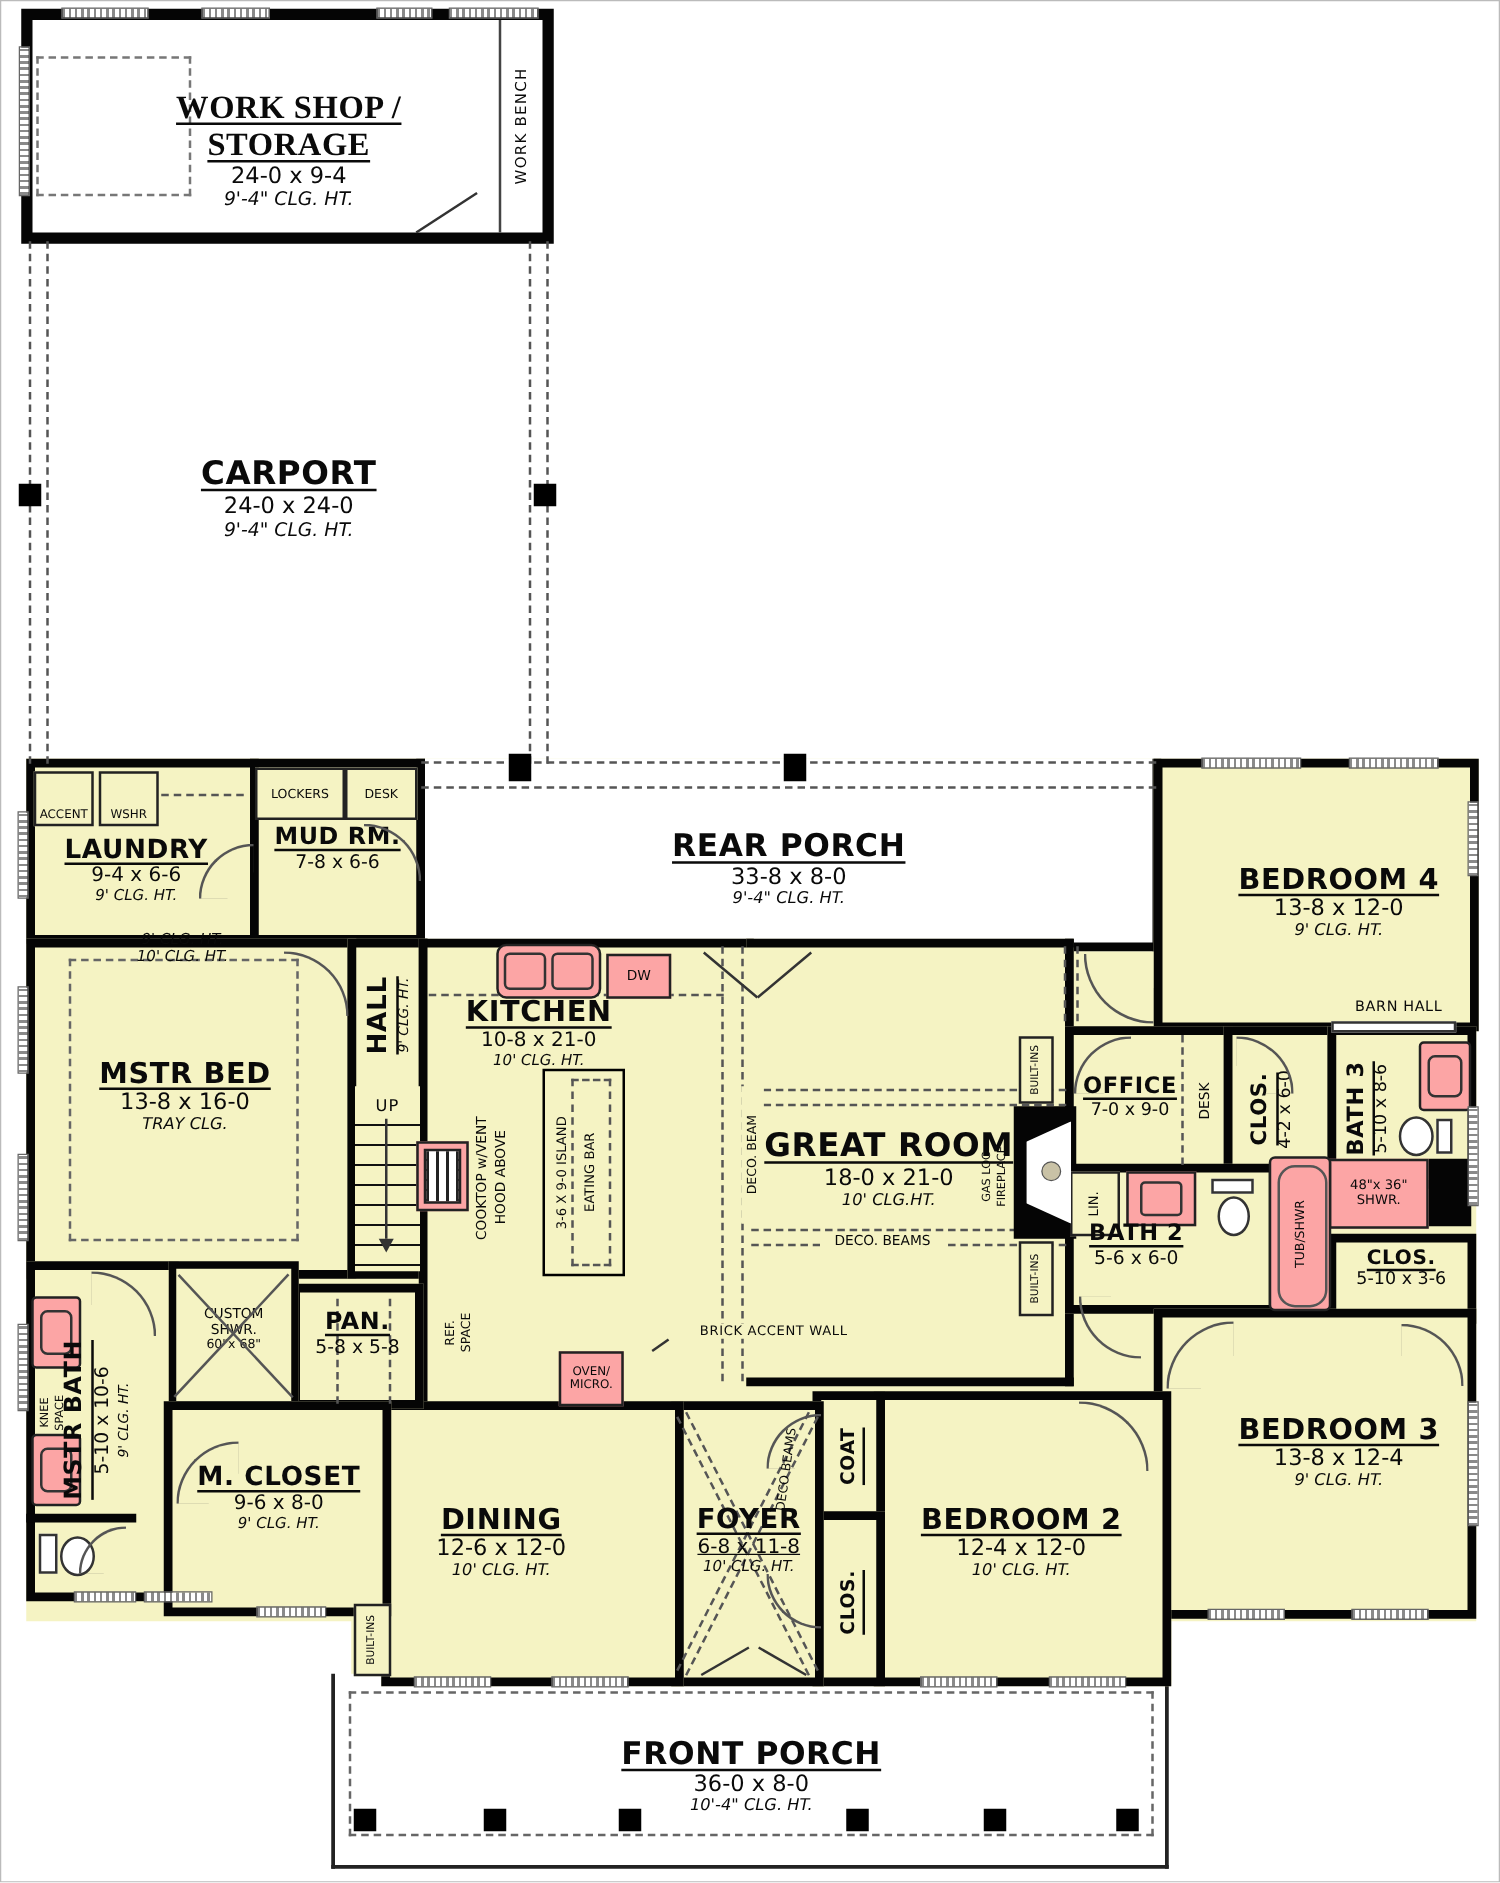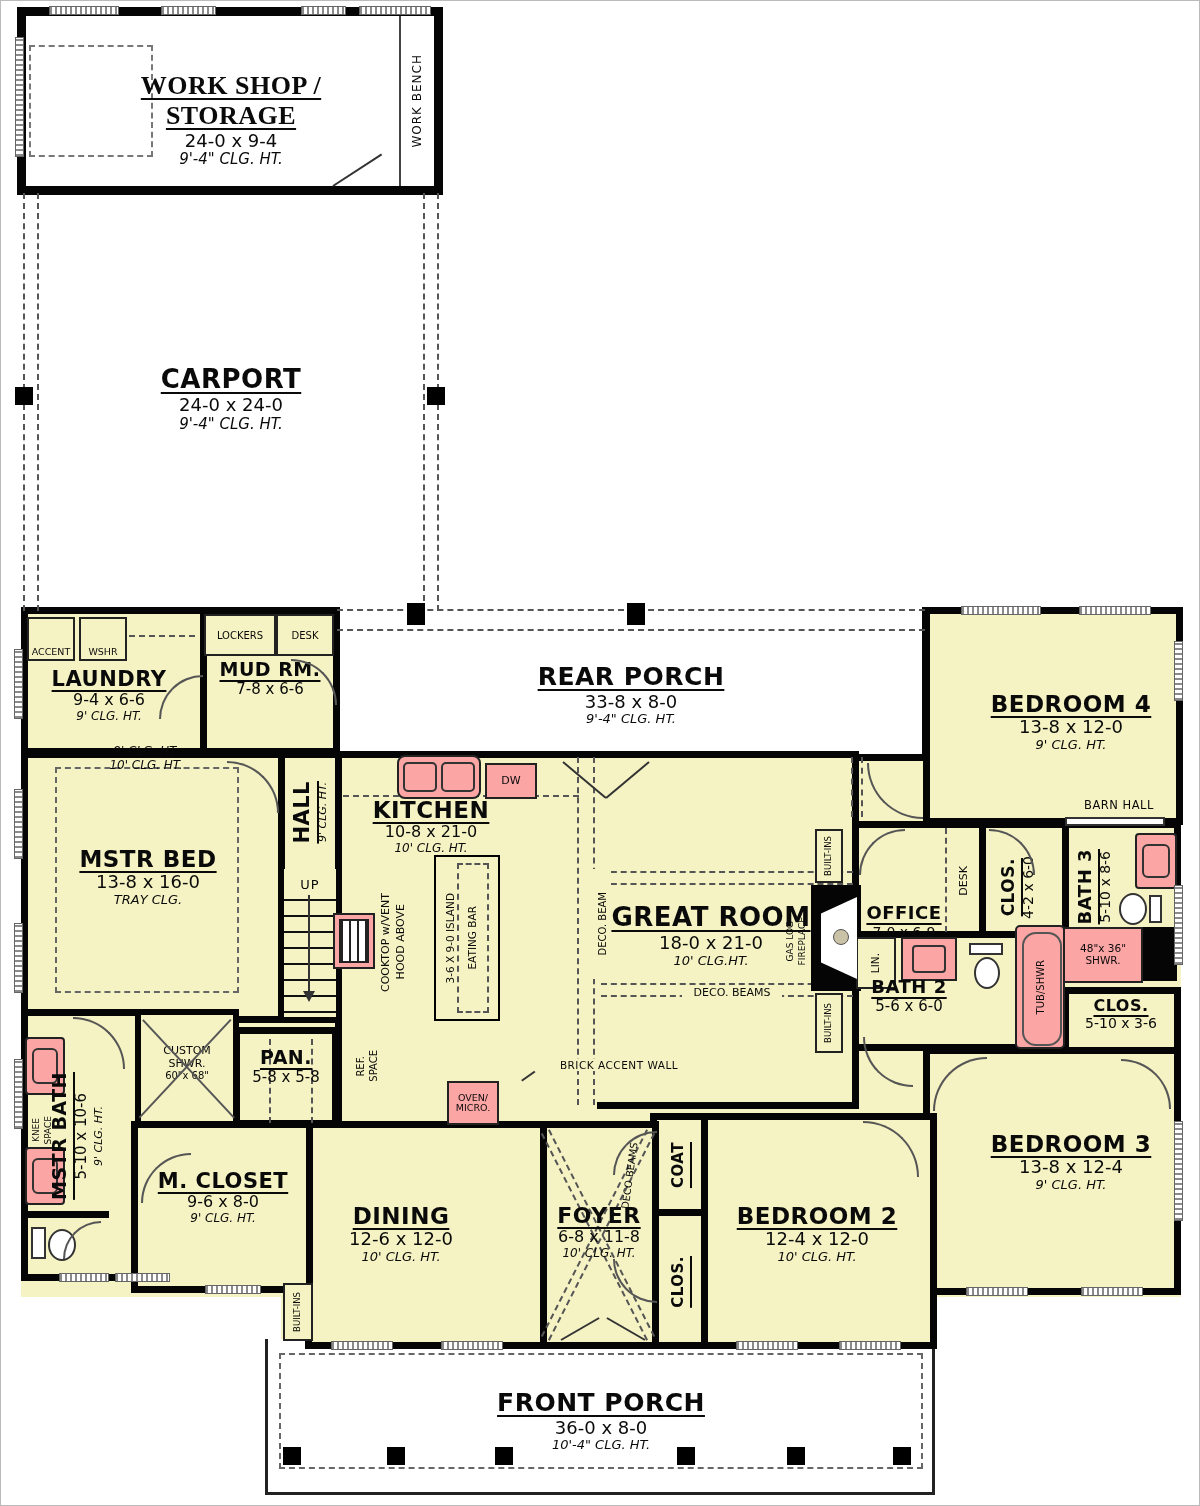--- a/index.html
+++ b/index.html
@@ -136,22 +136,22 @@
     <div class="t">KITCHEN</div>
     <div class="d" style="font-size:16px;">10-8 x 21-0</div>
     <div class="c" style="font-size:12px;">10' CLG. HT.</div>
   </div>
   <div class="lbl" style="left:590px;top:902px;width:240px;">
     <div class="t" style="font-size:26px;">GREAT ROOM</div>
     <div class="d">18-0 x 21-0</div>
     <div class="c">10' CLG.HT.</div>
   </div>
   <div class="lbl" style="left:858px;top:858px;width:90px;">
-    <div class="t" style="font-size:18px;margin-top:44px;">OFFICE</div>
-    <div class="d" style="font-size:14px;">7-0 x 6-9</div>
+    <div class="t" style="font-size:18px;">OFFICE</div>
+    <div class="d" style="font-size:14px;">7-0 x 9-0</div>
   </div>
   <div class="vlbl" style="left:992px;top:830px;width:48px;height:112px;">
     <span class="v t" style="font-size:17px;">CLOS.</span>
     <span class="v d" style="font-size:14px;">4-2 x 6-0</span>
   </div>
   <div class="vlbl" style="left:1068px;top:830px;width:48px;height:112px;">
     <span class="v t" style="font-size:18px;">BATH 3</span>
     <span class="v d" style="font-size:14px;">5-10 x 8-6</span>
   </div>
   <div class="lbl" style="left:858px;top:976px;width:100px;">
@@ -173,21 +173,21 @@
     <div class="c">10' CLG. HT.</div>
   </div>
   <div class="vlbl" style="left:655px;top:1124px;width:44px;height:80px;">
     <span class="v t" style="font-size:15px;">COAT</span>
   </div>
   <div class="vlbl" style="left:655px;top:1236px;width:44px;height:90px;">
     <span class="v t" style="font-size:15px;">CLOS.</span>
   </div>
   <div class="lbl" style="left:538px;top:1202px;width:120px;">
     <div class="t" style="font-size:22px;">FOYER</div>
-    <div class="d" style="font-size:16px;">6-8 x 11-8</div>
+    <div class="d" style="font-size:16px;text-decoration:underline;">6-8 x 11-8</div>
     <div class="c" style="font-size:12px;">10' CLG. HT.</div>
   </div>
   <div class="lbl" style="left:310px;top:1202px;width:180px;">
     <div class="t">DINING</div>
     <div class="d">12-6 x 12-0</div>
     <div class="c">10' CLG. HT.</div>
   </div>
   <div class="lbl" style="left:238px;top:1046px;width:94px;">
     <div class="t" style="font-size:19px;">PAN.</div>
     <div class="d" style="font-size:15px;">5-8 x 5-8</div>
@@ -246,21 +246,21 @@
     <span style="font-size:9.5px;">OVEN/</span>
     <span style="font-size:9.5px;">MICRO.</span>
   </div>
 
   <div class="dash" style="left:576px;top:756px;width:18px;height:348px;border-left:2px dashed #555;border-right:2px dashed #555;"></div>
   <div class="vlbl" style="left:592px;top:868px;width:18px;height:110px;background:#f5f3c3;">
     <span class="v" style="font-size:10px;">DECO. BEAM</span>
   </div>
   <div class="dash" style="left:600px;top:870px;width:252px;height:14px;border-top:2px dashed #555;border-bottom:2px dashed #555;"></div>
   <div class="dash" style="left:600px;top:982px;width:252px;height:14px;border-top:2px dashed #555;border-bottom:2px dashed #555;"></div>
-  <div class="lbl" style="left:681px;top:986px;width:100px;background:#f5f3c3;font-size:11px;z-index:32;">
+  <div class="lbl" style="left:655px;top:986px;width:100px;background:#f5f3c3;font-size:11px;z-index:32;">
     <span>DECO. BEAMS</span>
   </div>
 
   <div class="wall" style="left:810px;top:884px;width:50px;height:106px;"></div>
   <div class="r" style="left:820px;top:896px;width:36px;height:82px;background:#fff;clip-path:polygon(100% 0,100% 100%,0 80%,0 20%);z-index:26;"></div>
   <div class="r" style="left:832px;top:928px;width:16px;height:16px;background:#c9c2a6;border:1px solid #555;border-radius:50%;z-index:27;"></div>
   <div class="vlbl" style="left:782px;top:890px;width:26px;height:100px;">
     <span class="v" style="font-size:9px;">GAS LOG</span>
     <span class="v" style="font-size:9px;">FIREPLACE</span>
   </div>

